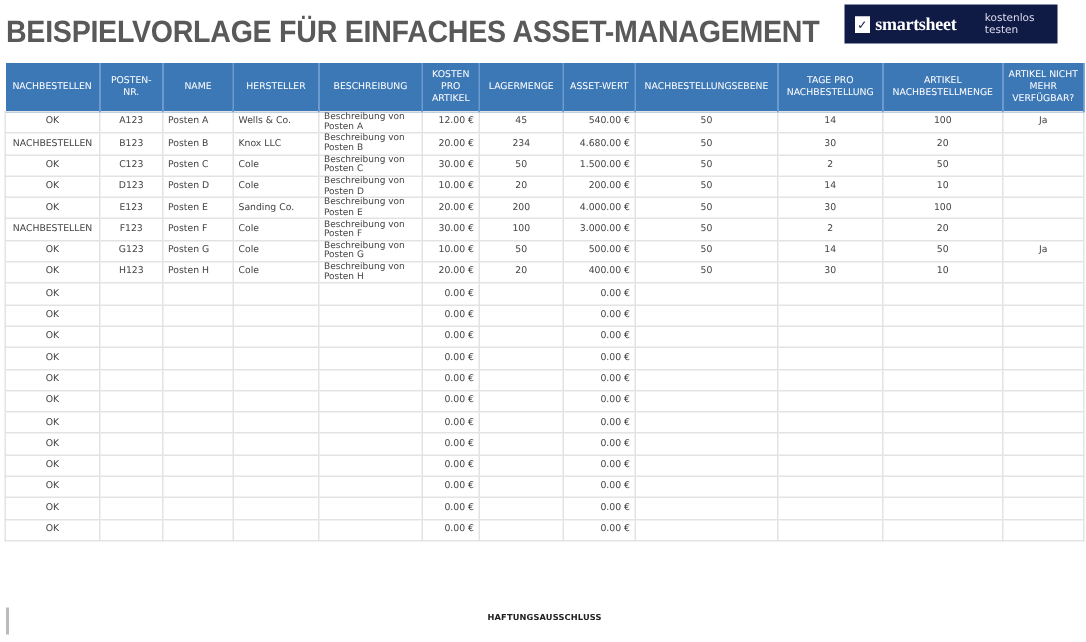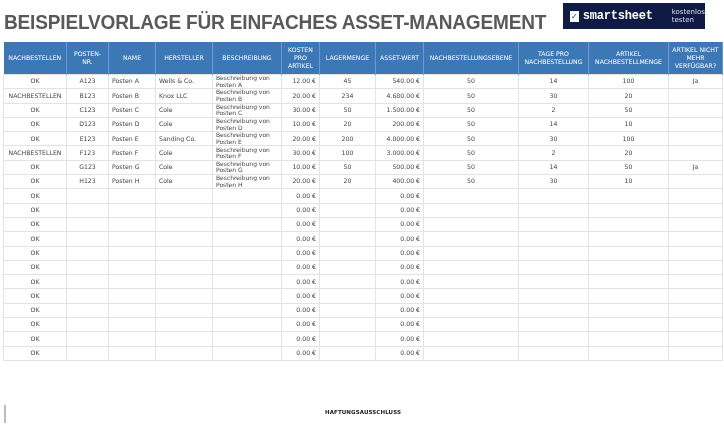--- a/index.html
+++ b/index.html
@@ -1,20 +1,20 @@
 <!DOCTYPE html>
 <html><head>
 <meta charset="utf-8">
 <style>
   html, body { margin: 0; padding: 0; background: #ffffff; }
   body { width: 724px; height: 428px; position: relative; overflow: hidden; font-family: "DejaVu Sans", sans-serif; color: #333; }
   .title { position: absolute; left: 4px; top: 10px; font-family: "Liberation Sans", sans-serif; font-size: 20.5px; font-weight: bold; color: #595959; letter-spacing: -0.2px; transform: scaleX(0.93); transform-origin: left center; white-space: nowrap; }
   .logo { position: absolute; left: 563px; top: 3px; width: 142px; height: 26px; background: #0f1a45; display: flex; align-items: center; padding-left: 7px; box-sizing: border-box; color: #fff; }
   .logo .chk { width: 9px; height: 9px; border: 1px solid #fff; background: #fff; color: #0f1a45; font-size: 8px; line-height: 9px; text-align: center; font-weight: bold; margin-right: 4px; }
-  .logo .brand { font-family: Liberation Mono, monospace; font-weight: bold; font-size: 12px; letter-spacing: -0.2px; }
+  .logo .brand { font-family: Liberation Serif, serif; font-weight: bold; font-size: 12px; letter-spacing: -0.2px; }
   .logo .cta { font-size: 7px; margin-left: 19px; color: #dde; }
   table { position: absolute; left: 3px; top: 42px; border-collapse: collapse; table-layout: fixed; font-size: 6.2px; }
   th { background: #3d78b6; color: #fff; font-weight: normal; height: 32px; border-right: 1px solid #6a9ad0; padding: 0 2px; text-align: center; vertical-align: middle; line-height: 8px; }
   td { height: 13.3px; border: 1px solid #e3e3e3; padding: 0 3px; vertical-align: middle; white-space: nowrap; line-height: 6.5px; color: #444; }
   td.c { text-align: center; }
   td.r { text-align: right; }
   td.l { text-align: left; }
   td.desc { white-space: normal; font-size: 6px; }
   .foot { position: absolute; left: 0; top: 405px; width: 724px; }
   .foot .bar { position: absolute; left: 4px; top: 0; width: 2px; height: 18px; background: #bbb; }

